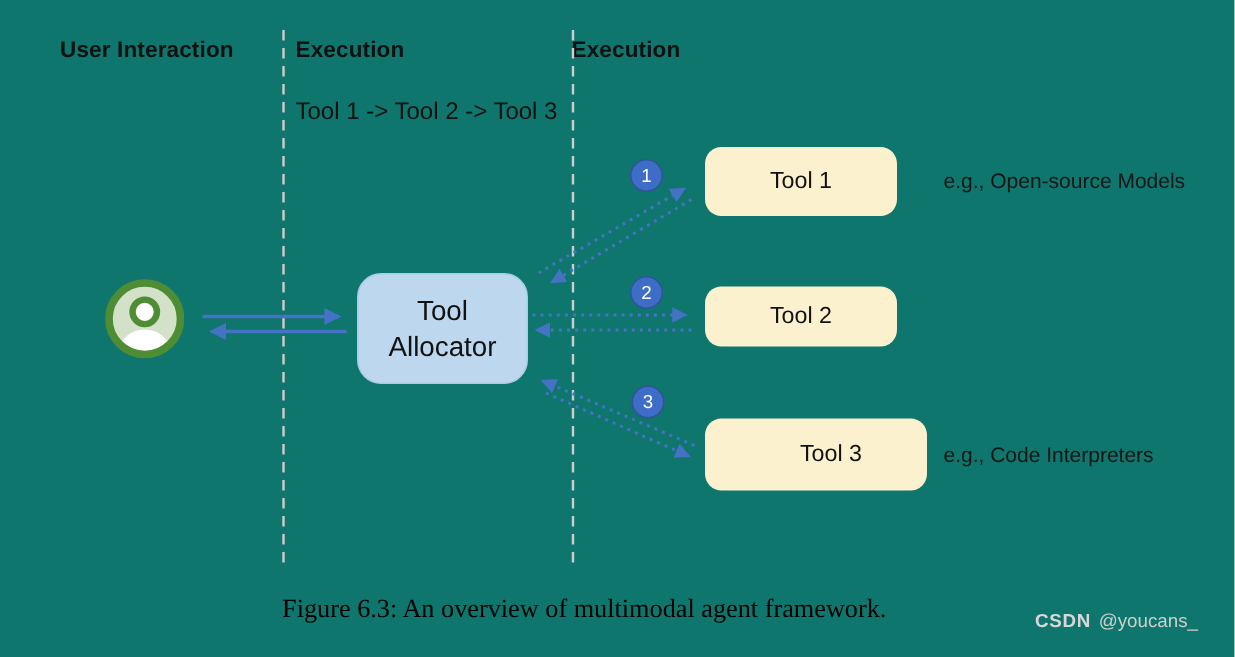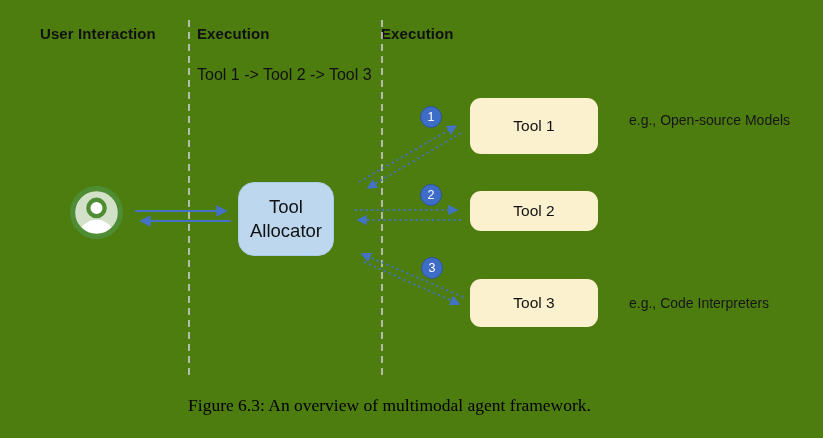--- a/index.html
+++ b/index.html
@@ -4,21 +4,21 @@
 <style>
   html, body {
     margin: 0;
     padding: 0;
     background: #ffffff;
   }
   .canvas {
     position: relative;
     width: 823px;
     height: 438px;
-    background: #4d7c0f;
+    background: #0f766e;
     font-family: "Liberation Sans", "DejaVu Sans", sans-serif;
     color: #111111;
     overflow: hidden;
   }
   .abs { position: absolute; }
 
   .lane-label {
     font-size: 15px;
     font-weight: 700;
     letter-spacing: 0.1px;
@@ -32,48 +32,48 @@
 
   .arrow-layer {
     position: absolute;
     left: 0; top: 0;
     width: 823px; height: 438px;
     pointer-events: none;
   }
 
   .allocator-box {
     left: 238px; top: 182px;
-    width: 96px; height: 74px;
+    width: 114px; height: 74px;
     background: #BDD7EE;
     border: 1px solid #AACBE7;
     border-radius: 16px;
     display: flex;
     align-items: center;
     justify-content: center;
     text-align: center;
     font-size: 18.5px;
     line-height: 1.28;
     box-sizing: border-box;
     padding: 0 12px;
   }
 
   .tool-box {
     left: 470px;
-    width: 128px; height: 56px;
+    width: 128px; height: 46px;
     background: #FCF1CE;
     border-radius: 11px;
     display: flex;
     align-items: center;
     justify-content: center;
     font-size: 15.5px;
     white-space: nowrap;
   }
   .tool-box.t1 { top: 98px; }
   .tool-box.t2 { top: 191px; height: 40px; }
-  .tool-box.t3 { top: 279px; height: 48px; }
+  .tool-box.t3 { top: 279px; height: 48px; padding-left: 20px; }
 
   .tool-example {
     left: 629px;
     font-size: 14px;
     white-space: nowrap;
     color: #161616;
   }
   .tool-example.e1 { top: 112px; }
   .tool-example.e2 { top: 207px; }
   .tool-example.e3 { top: 295px; }
@@ -180,14 +180,17 @@
 
   <div class="abs tool-box t2">Tool 2</div>
   <div class="abs step-circle c2">2</div>
 
   <div class="abs tool-box t3">Tool 3</div>
   <div class="abs tool-example e3">e.g., Code Interpreters</div>
   <div class="abs step-circle c3">3</div>
 
   <div class="abs caption">Figure 6.3: An overview of multimodal agent framework.</div>
 
+  <div class="abs watermark">
+    <span class="brand">CSDN</span><span>@youcans_</span>
+  </div>
 
 </div>
 
 </body></html>

